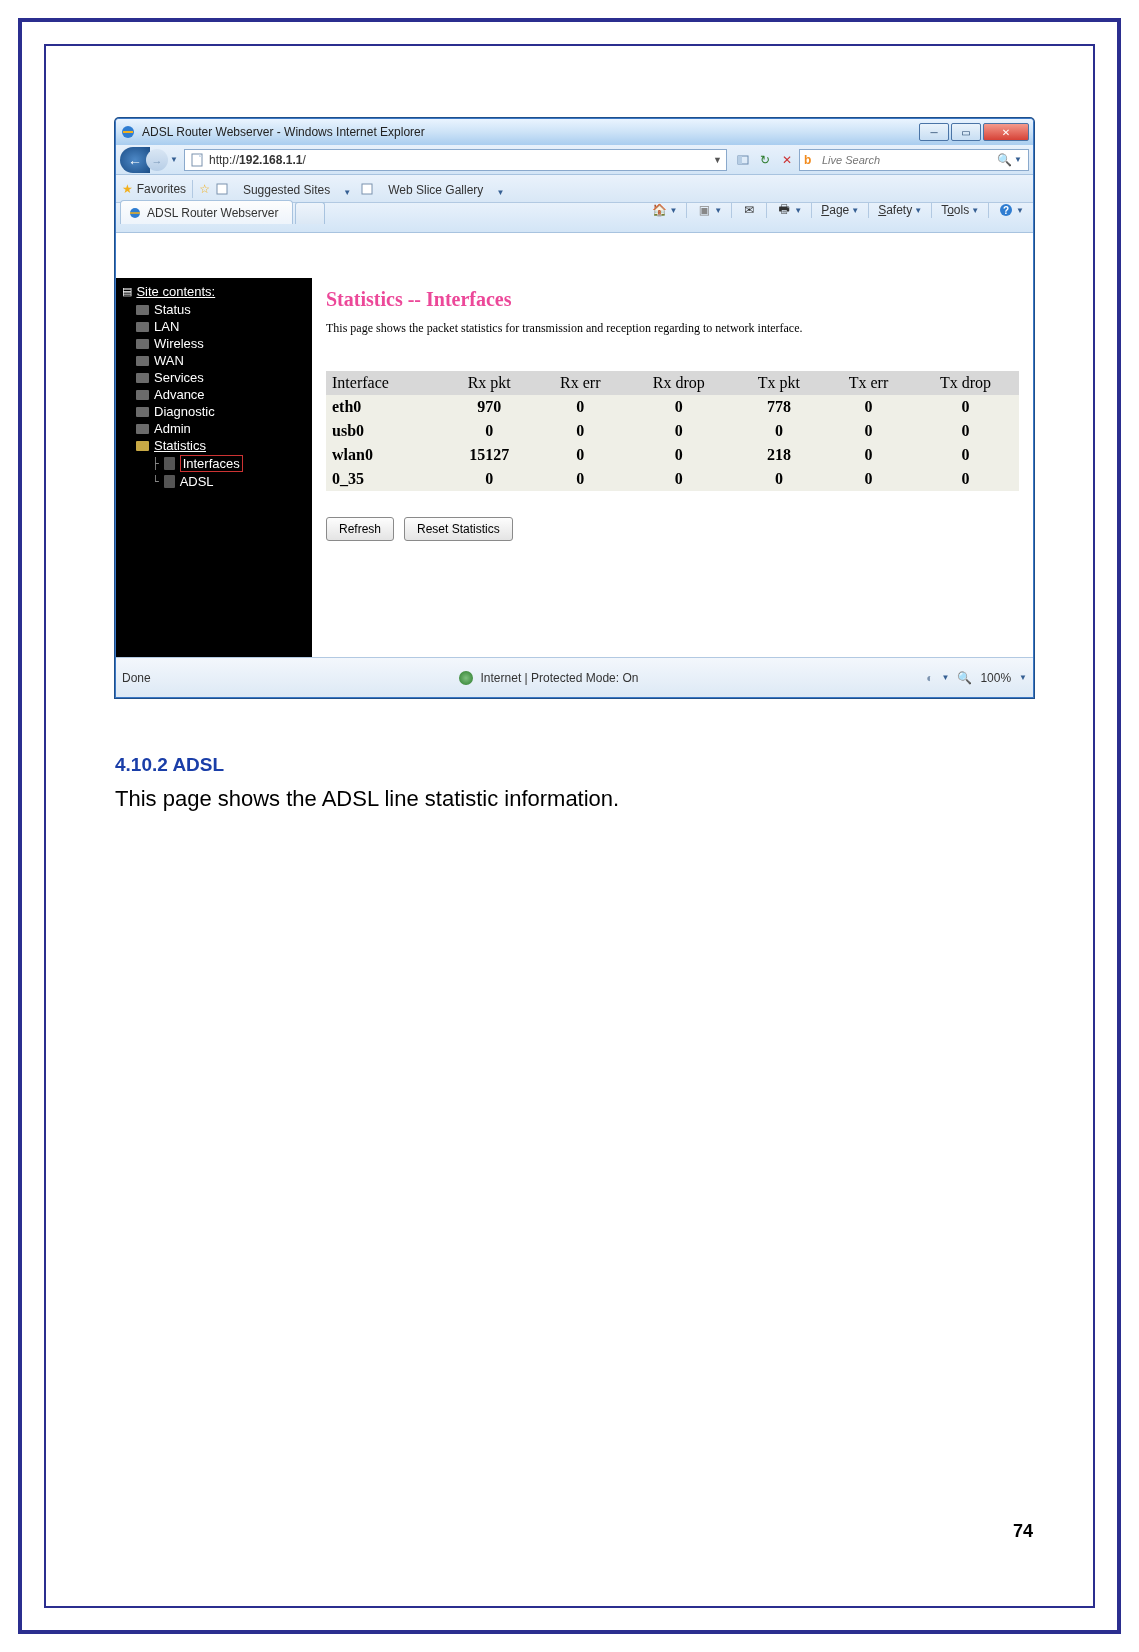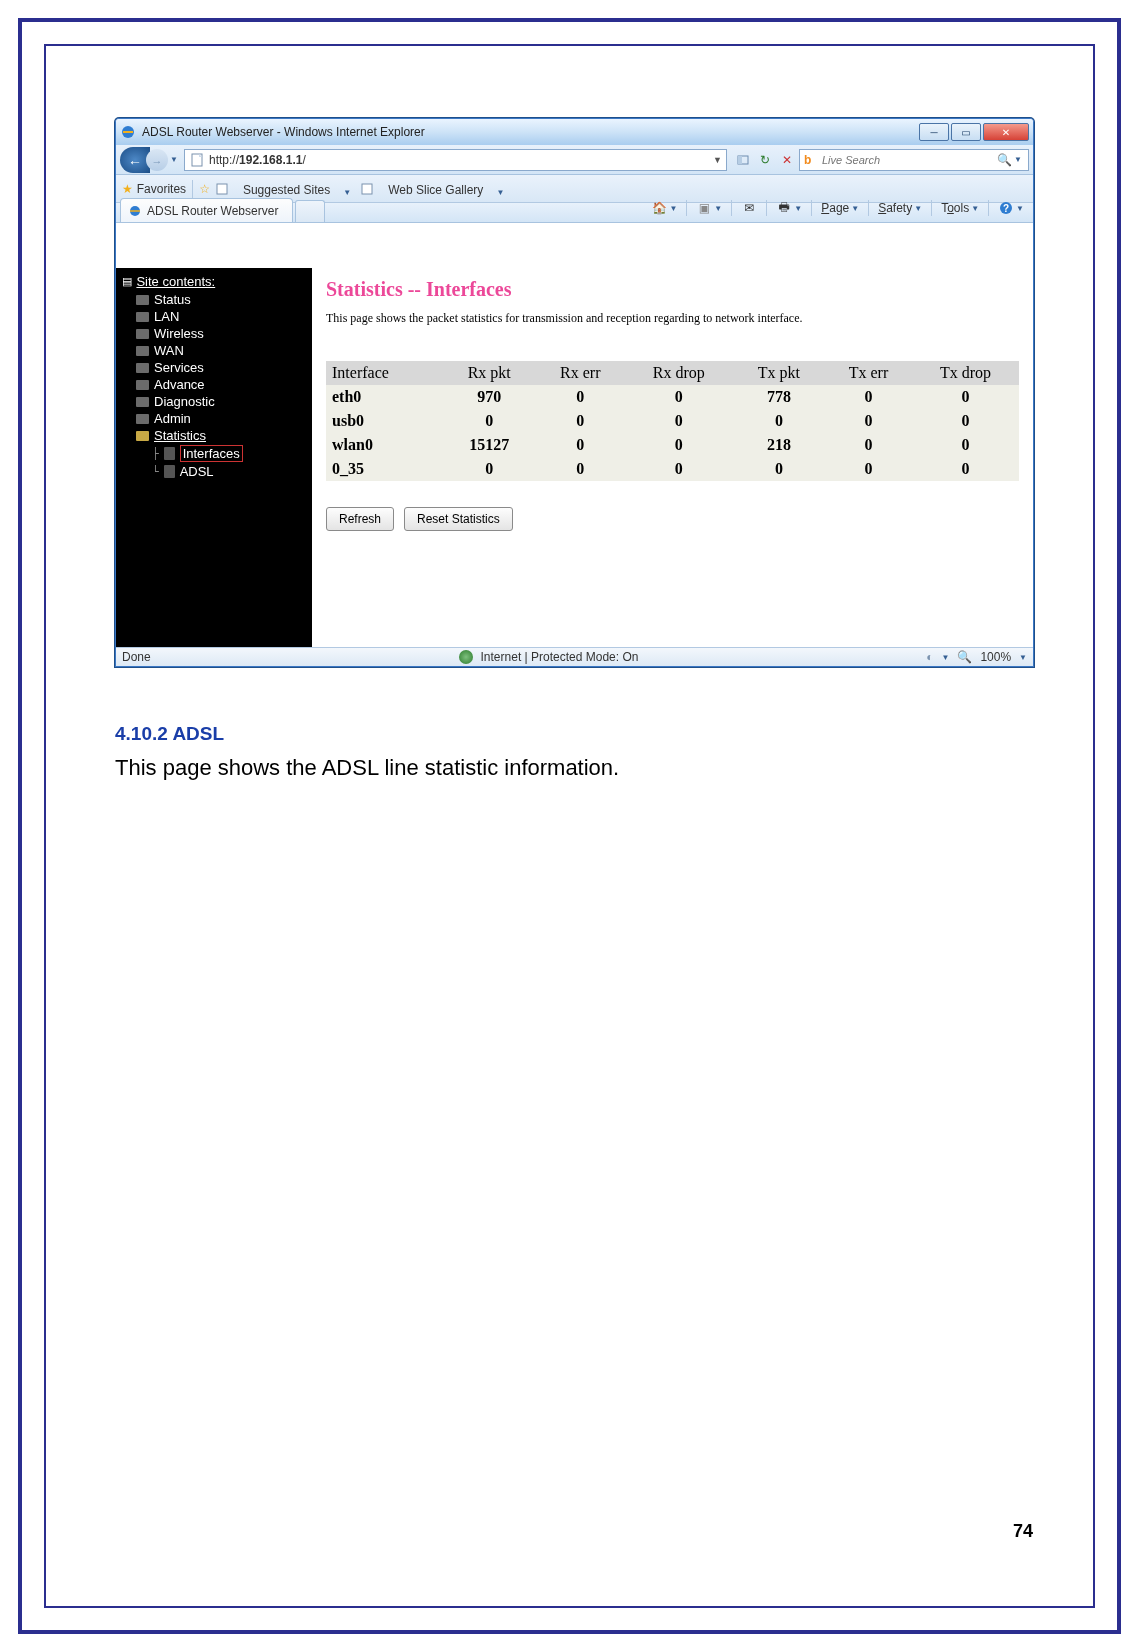--- a/index.html
+++ b/index.html
@@ -111,24 +111,24 @@
   border-bottom: 1px solid #b2c9e2;
   font-size: 12px;
   color: #333;
 }
 .fav-star { color:#f2b01d; margin-right:4px; }
 .favsep { width:1px; height:18px; background:#b2c9e2; margin:0 6px; }
 .fav-link { color:#333; margin-right:8px; display:flex; align-items:flex-end; gap:13px;}
 .dropdown-arrow { font-size:8px; color:#355f93; }
 
 .tabbar {
-  height: 20px;
+  height: 30px;
   background: linear-gradient(#e8f1fb,#d3e5f6);
   display: flex; align-items: flex-end;
-  padding: 0 6px 0 4px;
+  padding: 0 6px 8px 4px;
   border-bottom: 1px solid #a8c3df;
 }
 .tab {
   background: linear-gradient(#fdfdfd,#eef4fb);
   border: 1px solid #a8c3df;
   border-bottom: none;
   border-radius: 4px 4px 0 0;
   padding: 4px 14px 4px 6px;
   display: flex; align-items: center; gap: 4px;
   font-size: 12px; color:#333;
@@ -233,21 +233,21 @@
 .btn {
   font-size: 12px;
   padding: 4px 12px;
   background: linear-gradient(#fdfdfd,#e4e4e4);
   border: 1px solid #8a8a8a;
   border-radius: 3px;
   font-family: Tahoma, Arial, sans-serif;
 }
 
 .statusbar {
-  height: 19px;
+  height: 40px;
   background: linear-gradient(#f3f7fc,#dde9f5);
   border-top: 1px solid #b2c9e2;
   display: flex;
   align-items: center;
   font-size: 12px; color:#333;
   padding: 0 6px;
   justify-content: space-between;
 }
 .statusbar .left { flex:0 0 auto; padding-right: 20px;}
 .statusbar .center { flex:1; display:flex; align-items:center; justify-content:center; gap:8px;}

